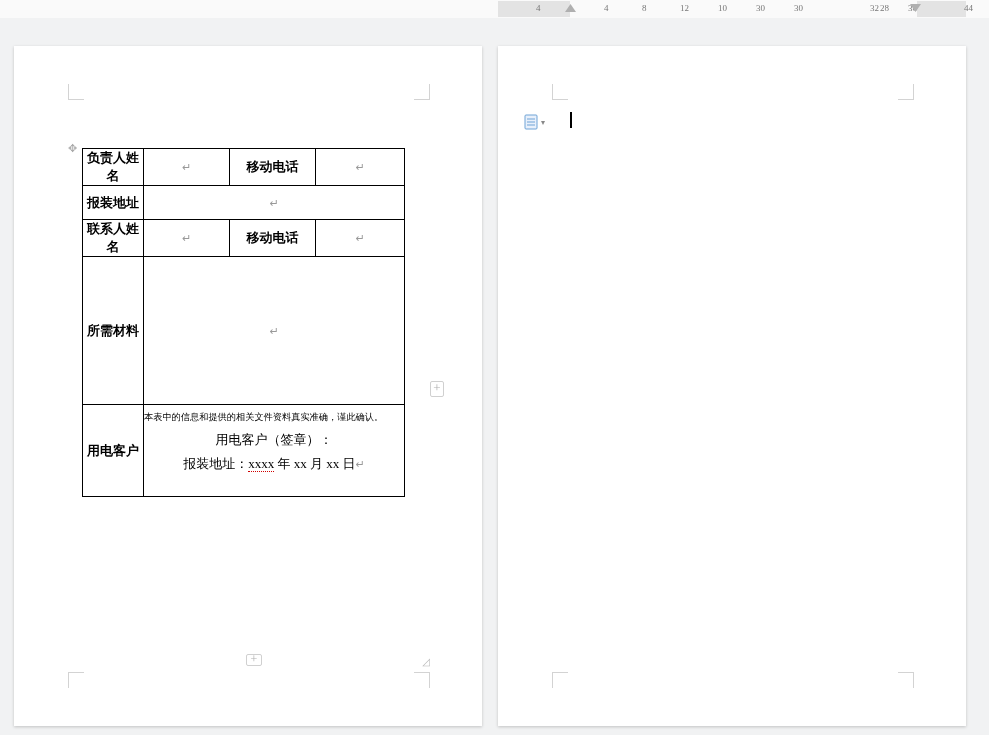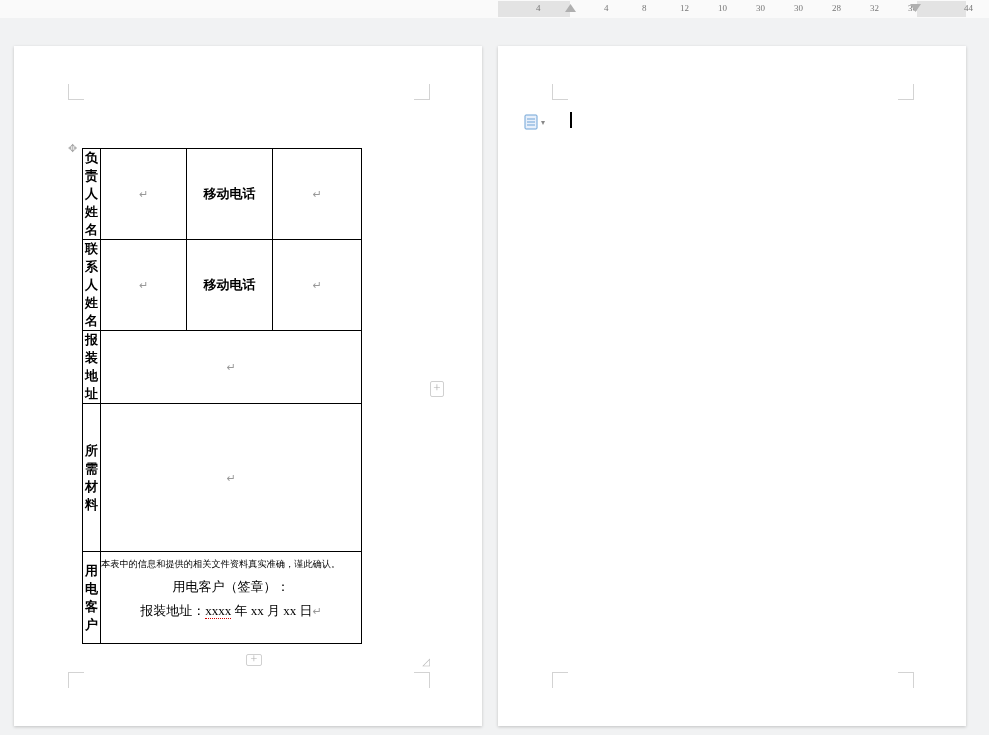--- a/index.html
+++ b/index.html
@@ -72,21 +72,21 @@
     text-align: center;
     font-size: 22px;
     font-weight: bold;
     font-family: "SimHei","黑体",sans-serif;
     letter-spacing: 1px;
   }
   .form-table {
     position: absolute;
     left: 68px;
     top: 102px;
-    width: 280px;
+    width: 323px;
     border-collapse: collapse;
   }
   .form-table td {
     border: 1.2px solid #000;
     padding: 0;
     vertical-align: middle;
     text-align: center;
     font-size: 13px;
   }
   .lbl { font-weight: bold; font-family: "SimHei","黑体",sans-serif; }
@@ -162,21 +162,21 @@
     <span class="tick" style="left:536px">4</span>
     <svg class="indent" style="left:565px">
         <polygon points="0,10 11,10 5.5,2"></polygon>
       </svg>
     <span class="tick" style="left:604px">4</span>
     <span class="tick" style="left:642px">8</span>
     <span class="tick" style="left:680px">12</span>
     <span class="tick" style="left:718px">10</span>
     <span class="tick" style="left:756px">30</span>
     <span class="tick" style="left:794px">30</span>
-    <span class="tick" style="left:832px">28</span>
+    <span class="tick" style="left:880px">28</span>
     <span class="tick" style="left:870px">32</span>
     <span class="tick" style="left:908px">36</span>
     <svg class="indent" style="left:910px">
         <polygon points="0,2 11,2 5.5,10"></polygon>
       </svg>
     <span class="tick" style="left:964px">44</span>
   </div>
 
   <div class="page page-left">
     <div class="margin-mark mm-tl" style="left:54px; top:38px"></div>
@@ -188,28 +188,28 @@
 
     <table class="form-table">
       <tbody>
           <tr class="row-h1">
         <td class="lbl" style="width:80px">负责人姓名</td>
         <td style="width:86px"><span class="empty-mark">↵</span></td>
         <td class="lbl" style="width:86px">移动电话</td>
         <td><span class="empty-mark">↵</span></td>
       </tr>
       <tr class="row-h1">
+        <td class="lbl">报装地址</td>
+        <td colspan="3"><span class="empty-mark">↵</span></td>
+      </tr>
+      <tr class="row-h1">
         <td class="lbl">联系人姓名</td>
         <td><span class="empty-mark">↵</span></td>
         <td class="lbl">移动电话</td>
         <td><span class="empty-mark">↵</span></td>
-      </tr>
-      <tr class="row-h1">
-        <td class="lbl">报装地址</td>
-        <td colspan="3"><span class="empty-mark">↵</span></td>
       </tr>
       <tr class="row-h2">
         <td class="lbl">所需材料</td>
         <td colspan="3"><span class="empty-mark">↵</span></td>
       </tr>
       <tr class="row-h3">
         <td class="lbl">用电客户</td>
         <td colspan="3" class="decl">
           <span class="small">本表中的信息和提供的相关文件资料真实准确，谨此确认。</span><br>
           <span>用电客户（签章）：</span><br>

